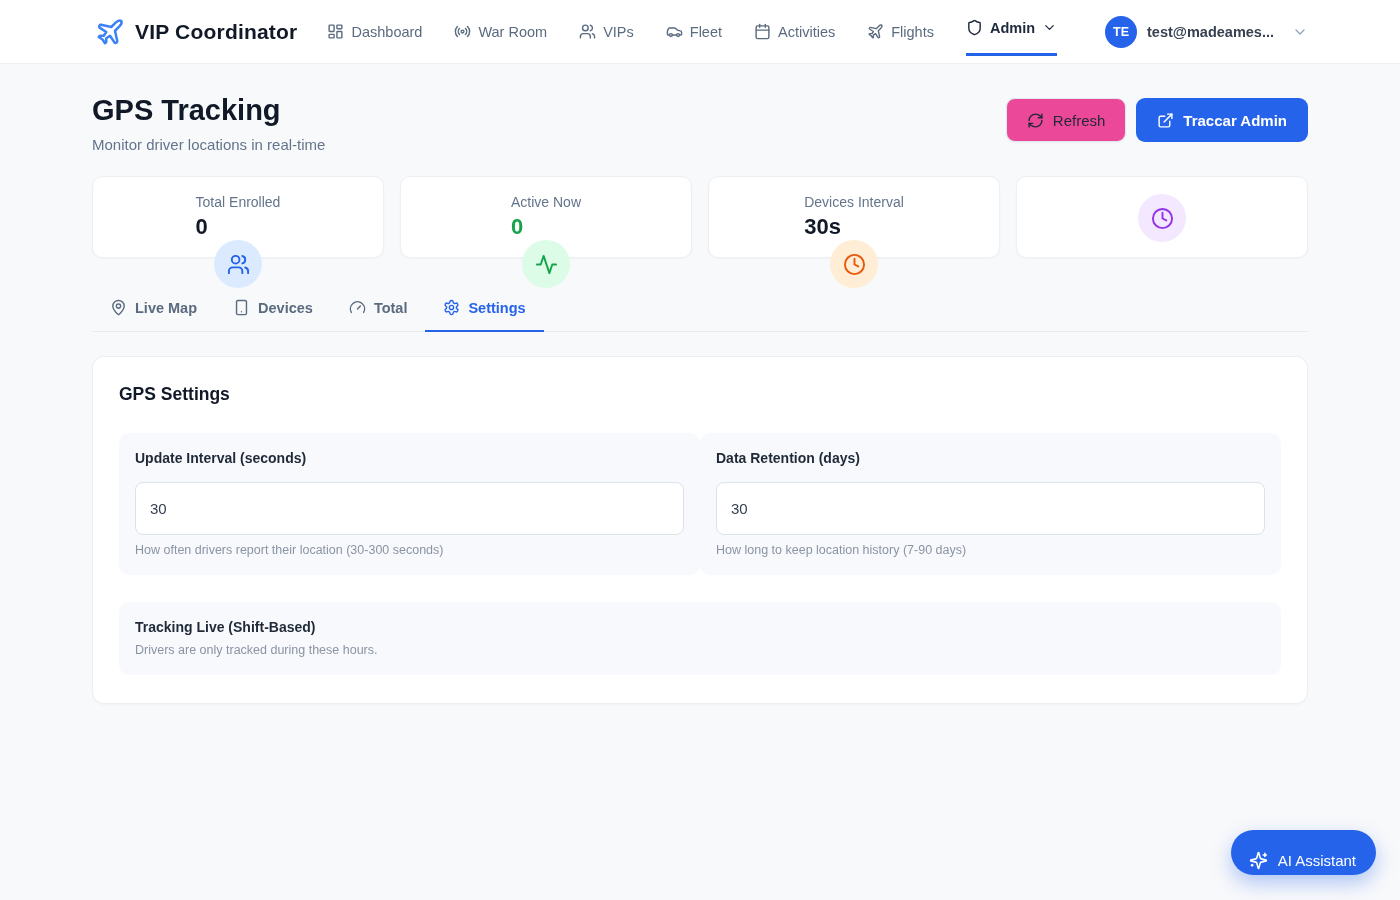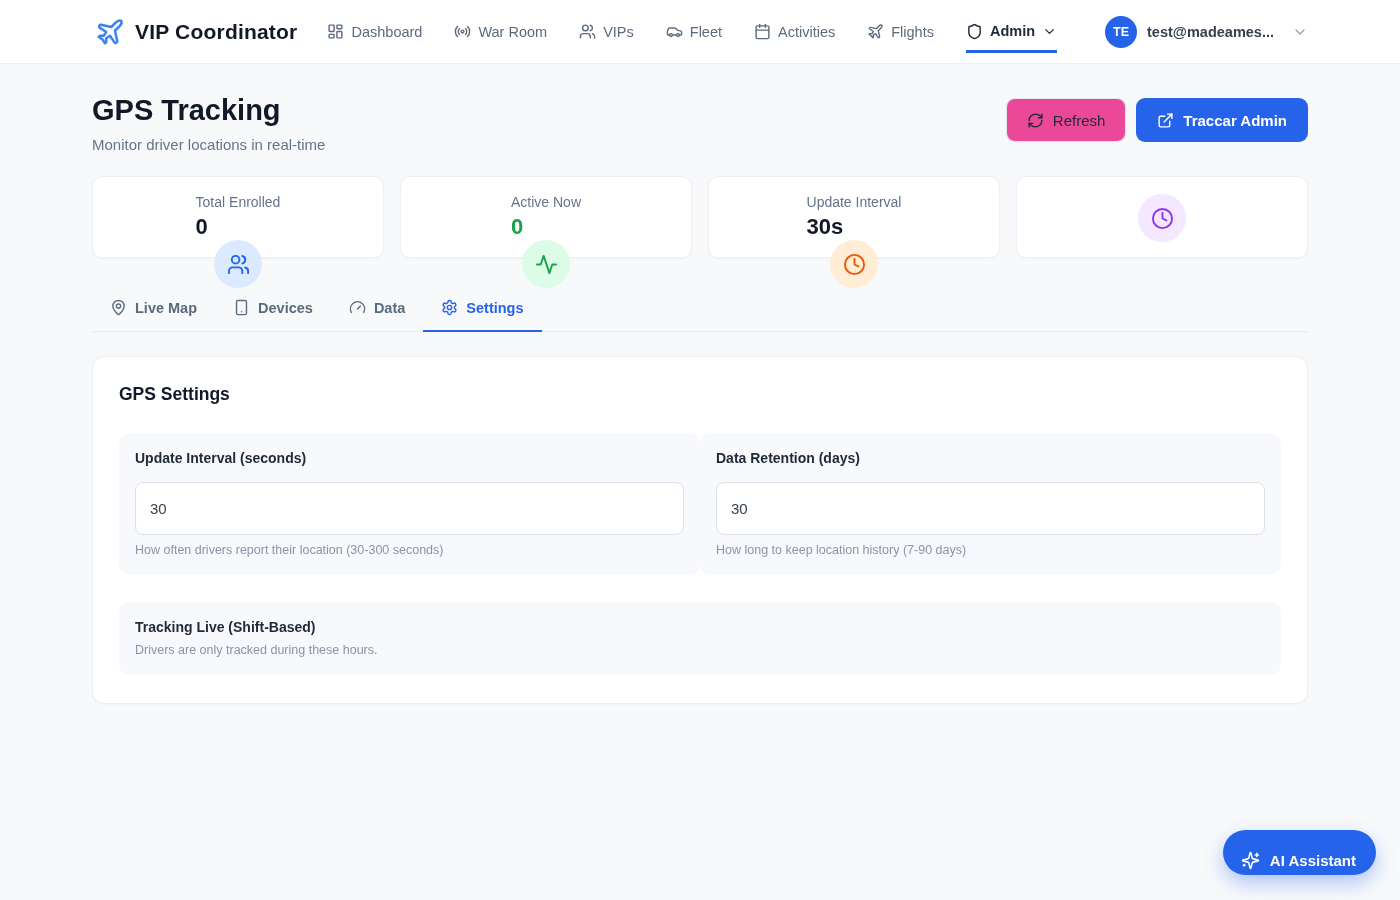--- a/index.html
+++ b/index.html
@@ -21,21 +21,21 @@
   .brand { display:flex; align-items:center; gap:10px; cursor:pointer; }
   .brand-title { font-size:21px; font-weight:bold; color:#111827; letter-spacing:.2px; }
   .nav-links { display:flex; align-items:center; gap:32px; margin-left:30px; }
   .nav-item {
     display:flex; align-items:center; gap:7px;
     font-size:14.5px; font-weight:500; color:#5b6b7f; cursor:pointer;
     padding:6px 0;
   }
   .nav-item.active {
     color:#1e293b; font-weight:700;
-    border-bottom:3px solid #2563eb; padding-bottom:10px; margin-bottom:-6px;
+    border-bottom:3px solid #2563eb; padding-bottom:17px; margin-bottom:-6px;
   }
   .user-menu { margin-left:auto; display:flex; align-items:center; gap:10px; cursor:pointer; }
   .avatar {
     width:32px; height:32px; border-radius:50%; background:#2563eb;
     color:#fff; font-size:12.5px; font-weight:bold;
     display:flex; align-items:center; justify-content:center;
   }
   .user-email { font-size:14.5px; font-weight:600; color:#374151; }
   .user-chevron { color:#94a3b8; margin-left:8px; }
 
@@ -115,21 +115,21 @@
   .time-text { font-size:16px; color:#1f2937; letter-spacing:.5px; }
   .time-clock { color:#374151; }
   .to-text { font-size:15px; color:#64748b; margin:6px 18px 0 19px; }
   .end-group { margin-left:12px; }
 
   
   .ai-button {
     position:absolute; right:24px; bottom:25px;
     height:45px; border-radius:23px; background:#2563eb; color:#fff;
     display:flex; align-items:center; gap:10px; padding:16px 20px 0 18px;
-    font-size:15px; font-weight:bold; cursor:pointer;
+    font-size:15px; font-weight:normal; cursor:pointer;
     box-shadow:0 8px 20px rgba(37,99,235,.35);
   }
 </style>
 </head>
 <body>
 
 <div class="navbar">
   <div class="brand">
     <span style="color:#3b82f6">
       <svg width="30" height="30" viewBox="0 0 24 24" fill="none" stroke="currentColor" stroke-width="2" stroke-linecap="round" stroke-linejoin="round">
@@ -283,21 +283,21 @@
         <div class="stat-value green">0</div>
       </div>
       <div class="icon-circle green">
         <svg width="23" height="23" viewBox="0 0 24 24" fill="none" stroke="currentColor" stroke-width="2" stroke-linecap="round" stroke-linejoin="round">
             <path d="M22 12h-4l-3 9L9 3l-3 9H2"></path>
           </svg>
       </div>
     </div>
     <div class="stat-card">
       <div>
-        <div class="stat-label">Update Interval</div>
+        <div class="stat-label">Devices Interval</div>
         <div class="stat-value">30s</div>
       </div>
       <div class="icon-circle orange">
         <svg width="23" height="23" viewBox="0 0 24 24" fill="none" stroke="currentColor" stroke-width="2" stroke-linecap="round" stroke-linejoin="round">
             <circle cx="12" cy="12" r="10"></circle>
             <path d="M12 6v6l4 2"></path>
           </svg>
       </div>
     </div>
     <div class="stat-card">
@@ -329,21 +329,21 @@
         </span>
       <span>Devices</span>
     </div>
     <div class="tab">
       <span>
           <svg width="17" height="17" viewBox="0 0 24 24" fill="none" stroke="currentColor" stroke-width="2" stroke-linecap="round" stroke-linejoin="round">
             <path d="m12 14 4-4"></path>
             <path d="M3.34 19a10 10 0 1 1 17.32 0"></path>
           </svg>
         </span>
-      <span>Data</span>
+      <span>Total</span>
     </div>
     <div class="tab active">
       <span>
           <svg width="17" height="17" viewBox="0 0 24 24" fill="none" stroke="currentColor" stroke-width="2" stroke-linecap="round" stroke-linejoin="round">
             <path d="M12.22 2h-.44a2 2 0 0 0-2 2v.18a2 2 0 0 1-1 1.73l-.43.25a2 2 0 0 1-2 0l-.15-.08a2 2 0 0 0-2.73.73l-.22.38a2 2 0 0 0 .73 2.73l.15.1a2 2 0 0 1 1 1.72v.51a2 2 0 0 1-1 1.74l-.15.09a2 2 0 0 0-.73 2.73l.22.38a2 2 0 0 0 2.73.73l.15-.08a2 2 0 0 1 2 0l.43.25a2 2 0 0 1 1 1.73V20a2 2 0 0 0 2 2h.44a2 2 0 0 0 2-2v-.18a2 2 0 0 1 1-1.73l.43-.25a2 2 0 0 1 2 0l.15.08a2 2 0 0 0 2.73-.73l.22-.39a2 2 0 0 0-.73-2.73l-.15-.08a2 2 0 0 1-1-1.74v-.5a2 2 0 0 1 1-1.74l.15-.09a2 2 0 0 0 .73-2.73l-.22-.38a2 2 0 0 0-2.73-.73l-.15.08a2 2 0 0 1-2 0l-.43-.25a2 2 0 0 1-1-1.73V4a2 2 0 0 0-2-2z"></path>
             <circle cx="12" cy="12" r="3"></circle>
           </svg>
         </span>
       <span>Settings</span>
     </div>

